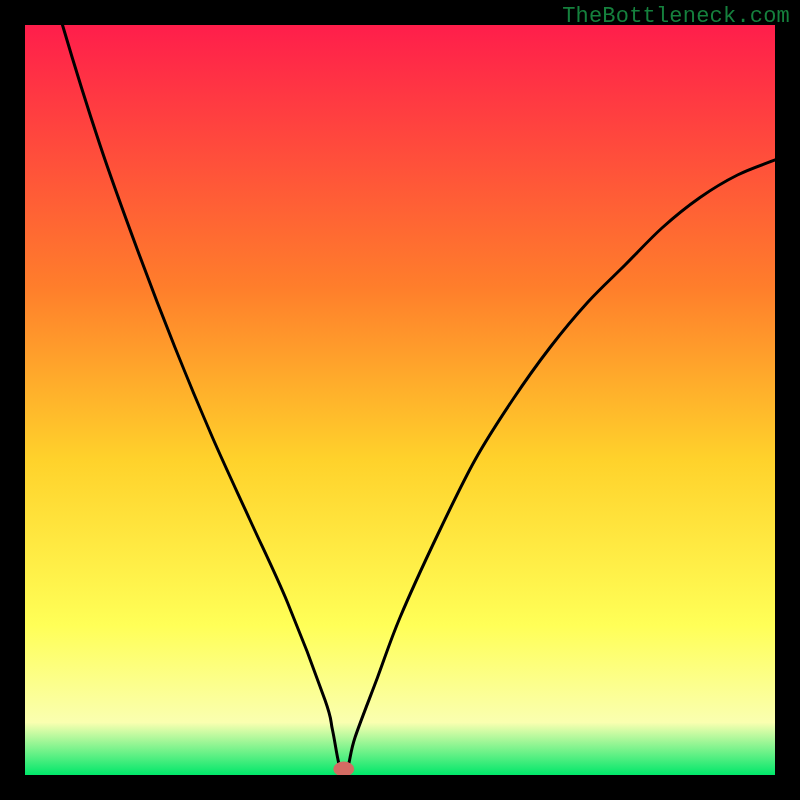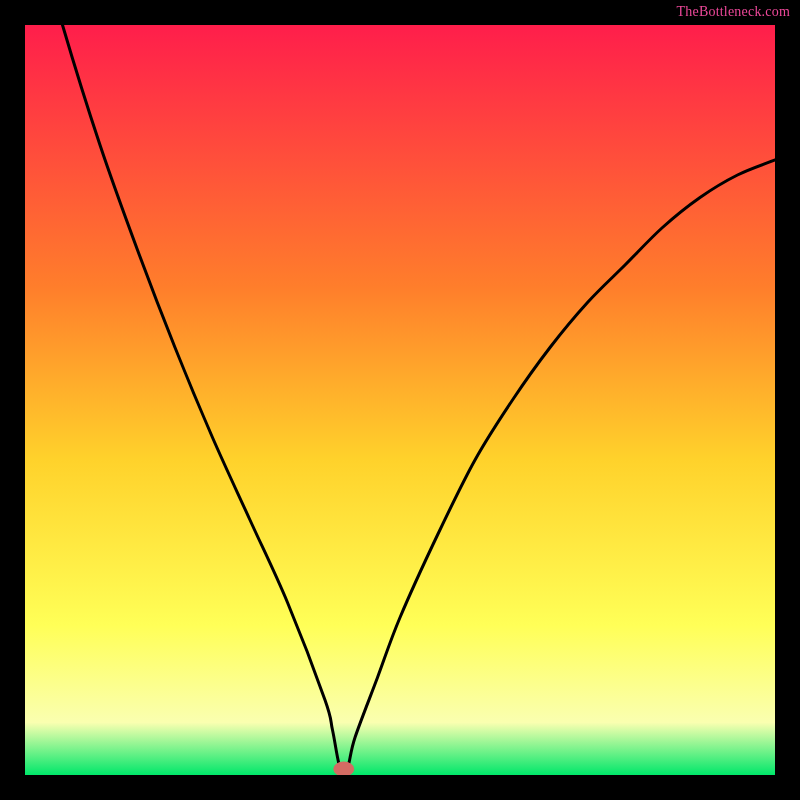--- a/index.html
+++ b/index.html
@@ -22,25 +22,25 @@
     left: 25px;
     top: 25px;
     width: 750px;
     height: 750px;
     overflow: hidden;
   }
   .watermark {
     position: absolute;
     top: 4px;
     right: 10px;
-    color: #ec4899;
-    font-size: 14px;
+    color: #15803d;
+    font-size: 22px;
     font-weight: 500;
     letter-spacing: 0.2px;
-    font-family: Liberation Serif, serif;
+    font-family: Liberation Mono, monospace;
   }
   svg {
     display: block;
   }
 </style>
 </head>
 <body>
 
 <div class="frame">
 

